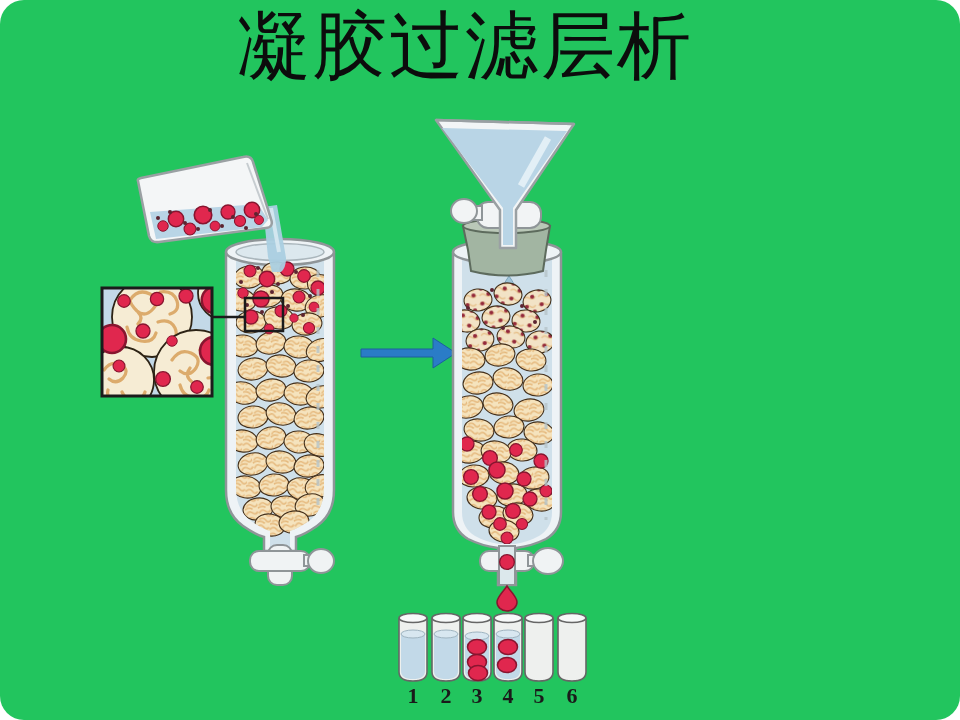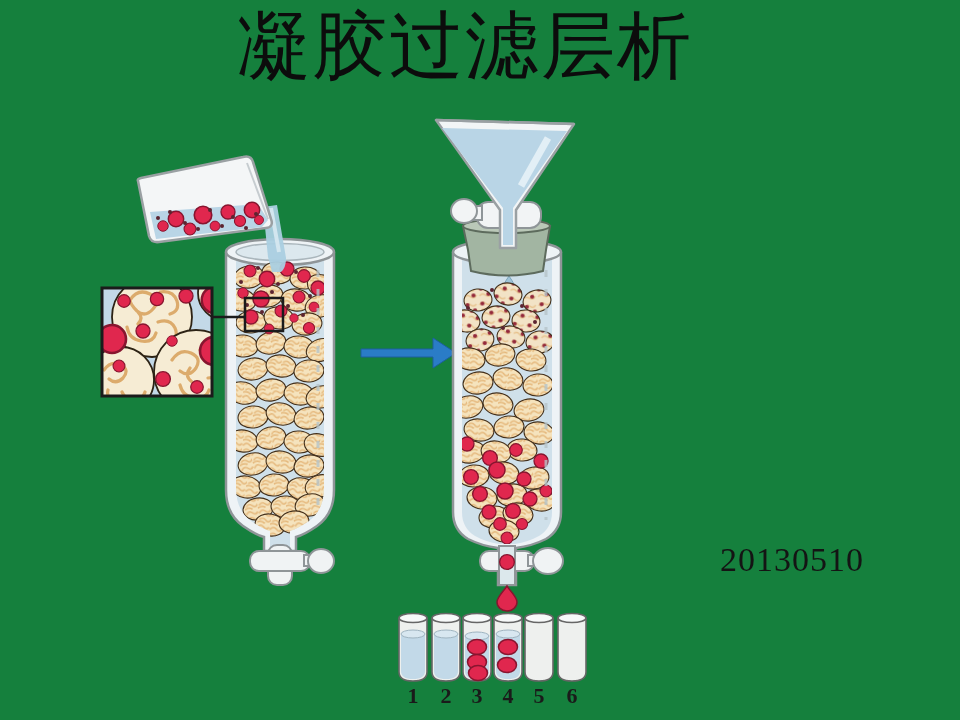--- a/index.html
+++ b/index.html
@@ -1,16 +1,16 @@
 <!DOCTYPE html>
 <html><head>
 <meta charset="utf-8">
 <style>
   html,body{margin:0;padding:0;width:960px;height:720px;background:#fff;overflow:hidden;}
-  .slide{position:relative;width:960px;height:720px;background:#15803d;font-family:"Liberation Serif","DejaVu Serif",serif;}
+  .slide{position:relative;width:960px;height:720px;background:#22c55e;font-family:"Liberation Serif","DejaVu Serif",serif;border-radius:24px;}
   .title{position:absolute;top:0px;left:120px;width:690px;text-align:center;font-size:74px;
          color:#0c0c0c;letter-spacing:2px;line-height:1.25;}
   .credit{position:absolute;top:540px;left:696px;width:192px;text-align:center;color:#141414;line-height:1.15;}
   .credit .name{font-size:30px;letter-spacing:4px;}
   .credit .date{font-size:34px;letter-spacing:1px;}
   svg.diagram{position:absolute;top:0;left:0;}
   .tube-label{font-family:"Liberation Serif","DejaVu Serif",serif;font-size:22px;font-weight:bold;fill:#1a1a1a;}
 </style>
 </head>
 <body>
@@ -343,16 +343,15 @@
       </g>
       <g>
         <path d="M558,618 L558,672 Q558,681 572,681 Q586,681 586,672 L586,618" fill="#eef0ee" stroke="#666" stroke-width="1.6"></path>
         <ellipse cx="572" cy="618" rx="14" ry="4.5" fill="#f7f9f9" stroke="#666" stroke-width="1.6"></ellipse>
         <text class="tube-label" x="572" y="703" text-anchor="middle">6</text>
       </g>
     </g>
   </svg>
 
   <div class="credit">
-    <div class="date">20130510</div>
   </div>
 
 </div>
 
 </body></html>

